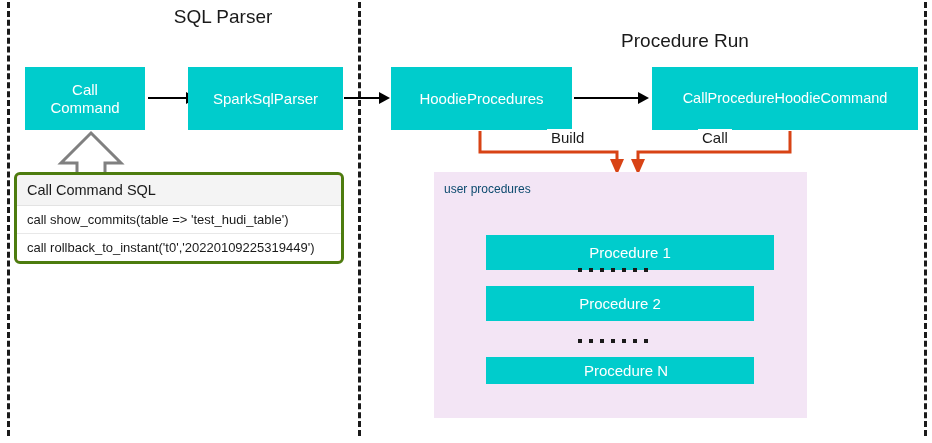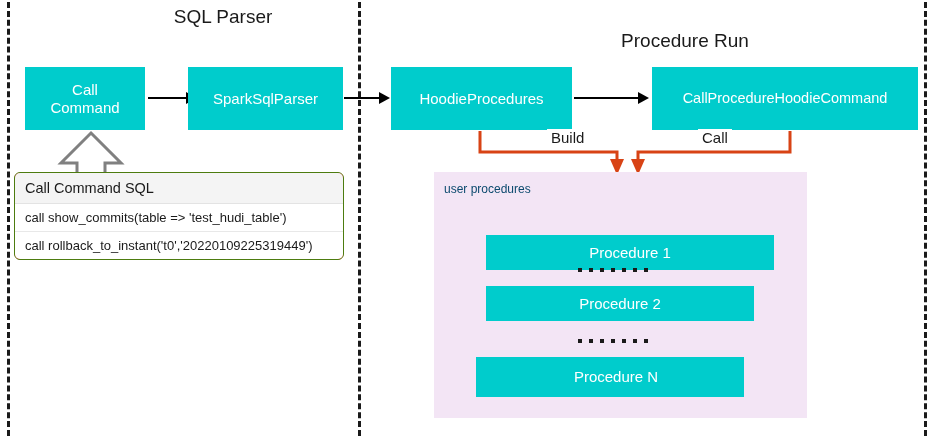--- a/index.html
+++ b/index.html
@@ -64,21 +64,21 @@
     border-left: 11px solid #000000;
   }
 
   
   .block-arrow { position: absolute; }
 
   
   .sqlcard {
     position: absolute;
     box-sizing: border-box;
-    border: 1px solid #4d7c0f;
+    border: 3px solid #4d7c0f;
     border-radius: 6px;
     background: #ef4444;
     overflow: hidden;
   }
   .sqlcard .hdr {
     background: #f4f4f4;
     border-bottom: 1px solid #e3e3e3;
     font-size: 14.5px;
     color: #1a1a1a;
     padding: 7px 10px;
@@ -213,17 +213,17 @@
   <div class="dots" style="left:578px; top:339px;">
     <i></i>
       <i></i>
       <i></i>
       <i></i>
       <i></i>
       <i></i>
       <i></i>
   </div>
 
-  <div class="tealbox" style="left:476px; top:357px; width:268px; height:40px;padding-left:12px;">
+  <div class="tealbox" style="left:486px; top:357px; width:268px; height:27px;padding-left:12px;">
     <span>Procedure N</span>
   </div>
 
 </div>
 
 </body></html>

